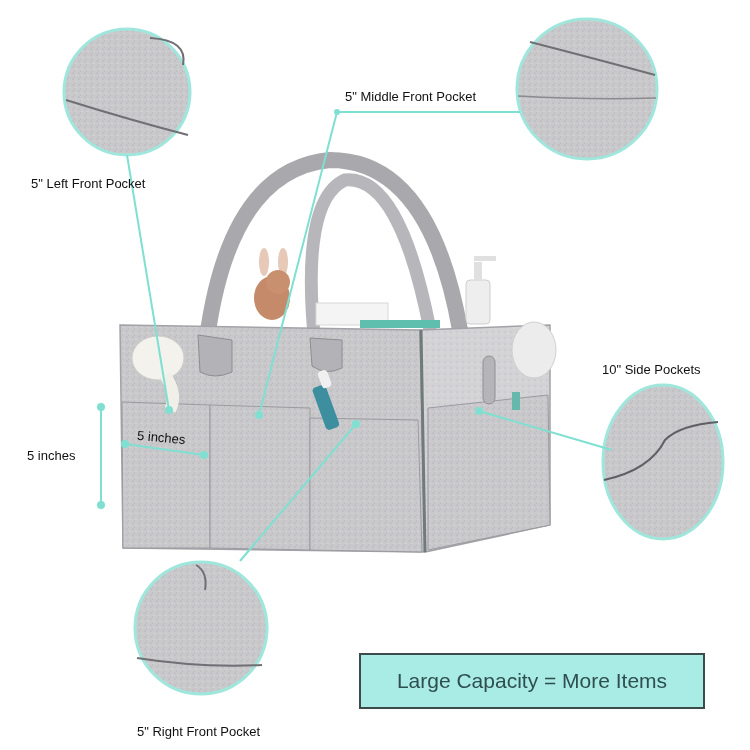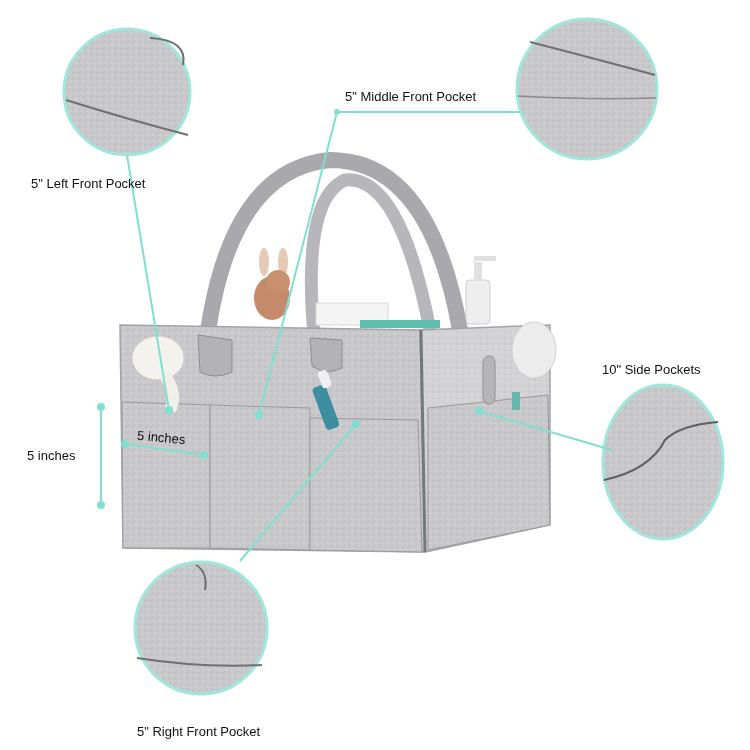--- a/index.html
+++ b/index.html
@@ -126,13 +126,16 @@
     </g>
   </svg>
 
   <div class="label" style="left:31px; top:176px;">5" Left Front Pocket</div>
   <div class="label" style="left:345px; top:89px;">5" Middle Front Pocket</div>
   <div class="label" style="left:602px; top:362px;">10" Side Pockets</div>
   <div class="label" style="left:137px; top:724px;">5" Right Front Pocket</div>
   <div class="label" style="left:27px; top:448px;">5 inches</div>
   <div class="label" style="left:137px; top:430px; transform:rotate(5deg);">5 inches</div>
 
+  <div class="capacity-box">
+    <span>Large Capacity = More Items</span>
+  </div>
 </div>
 
 </body></html>

